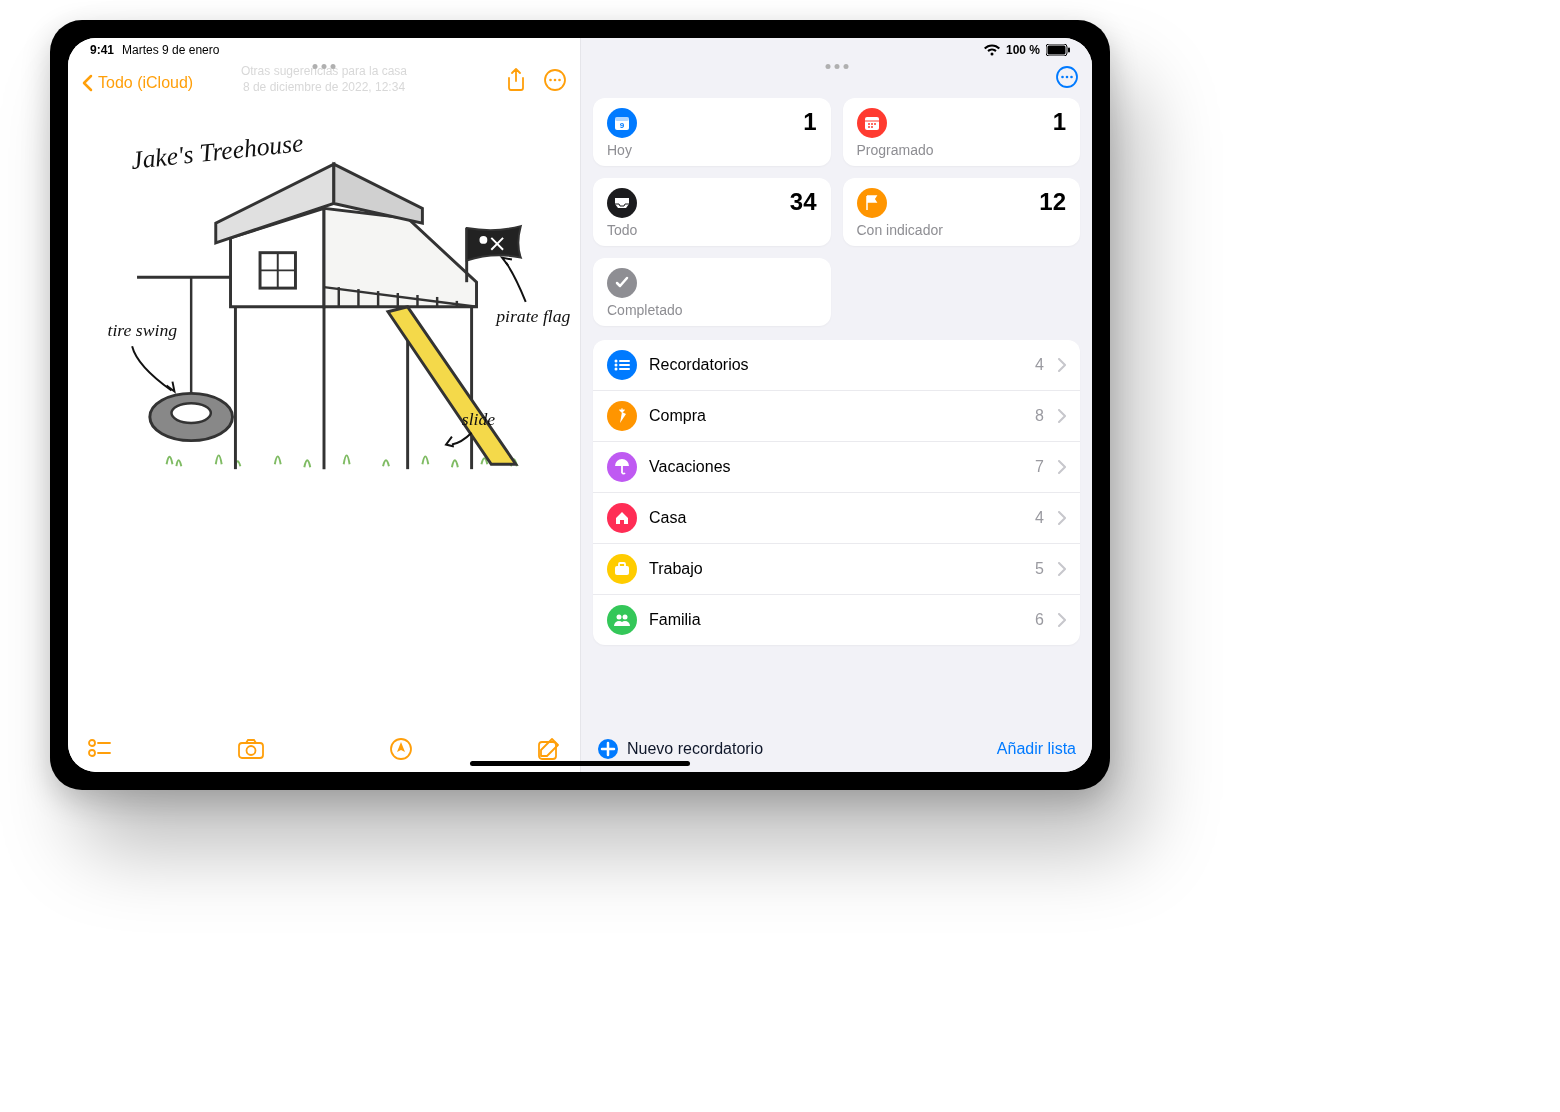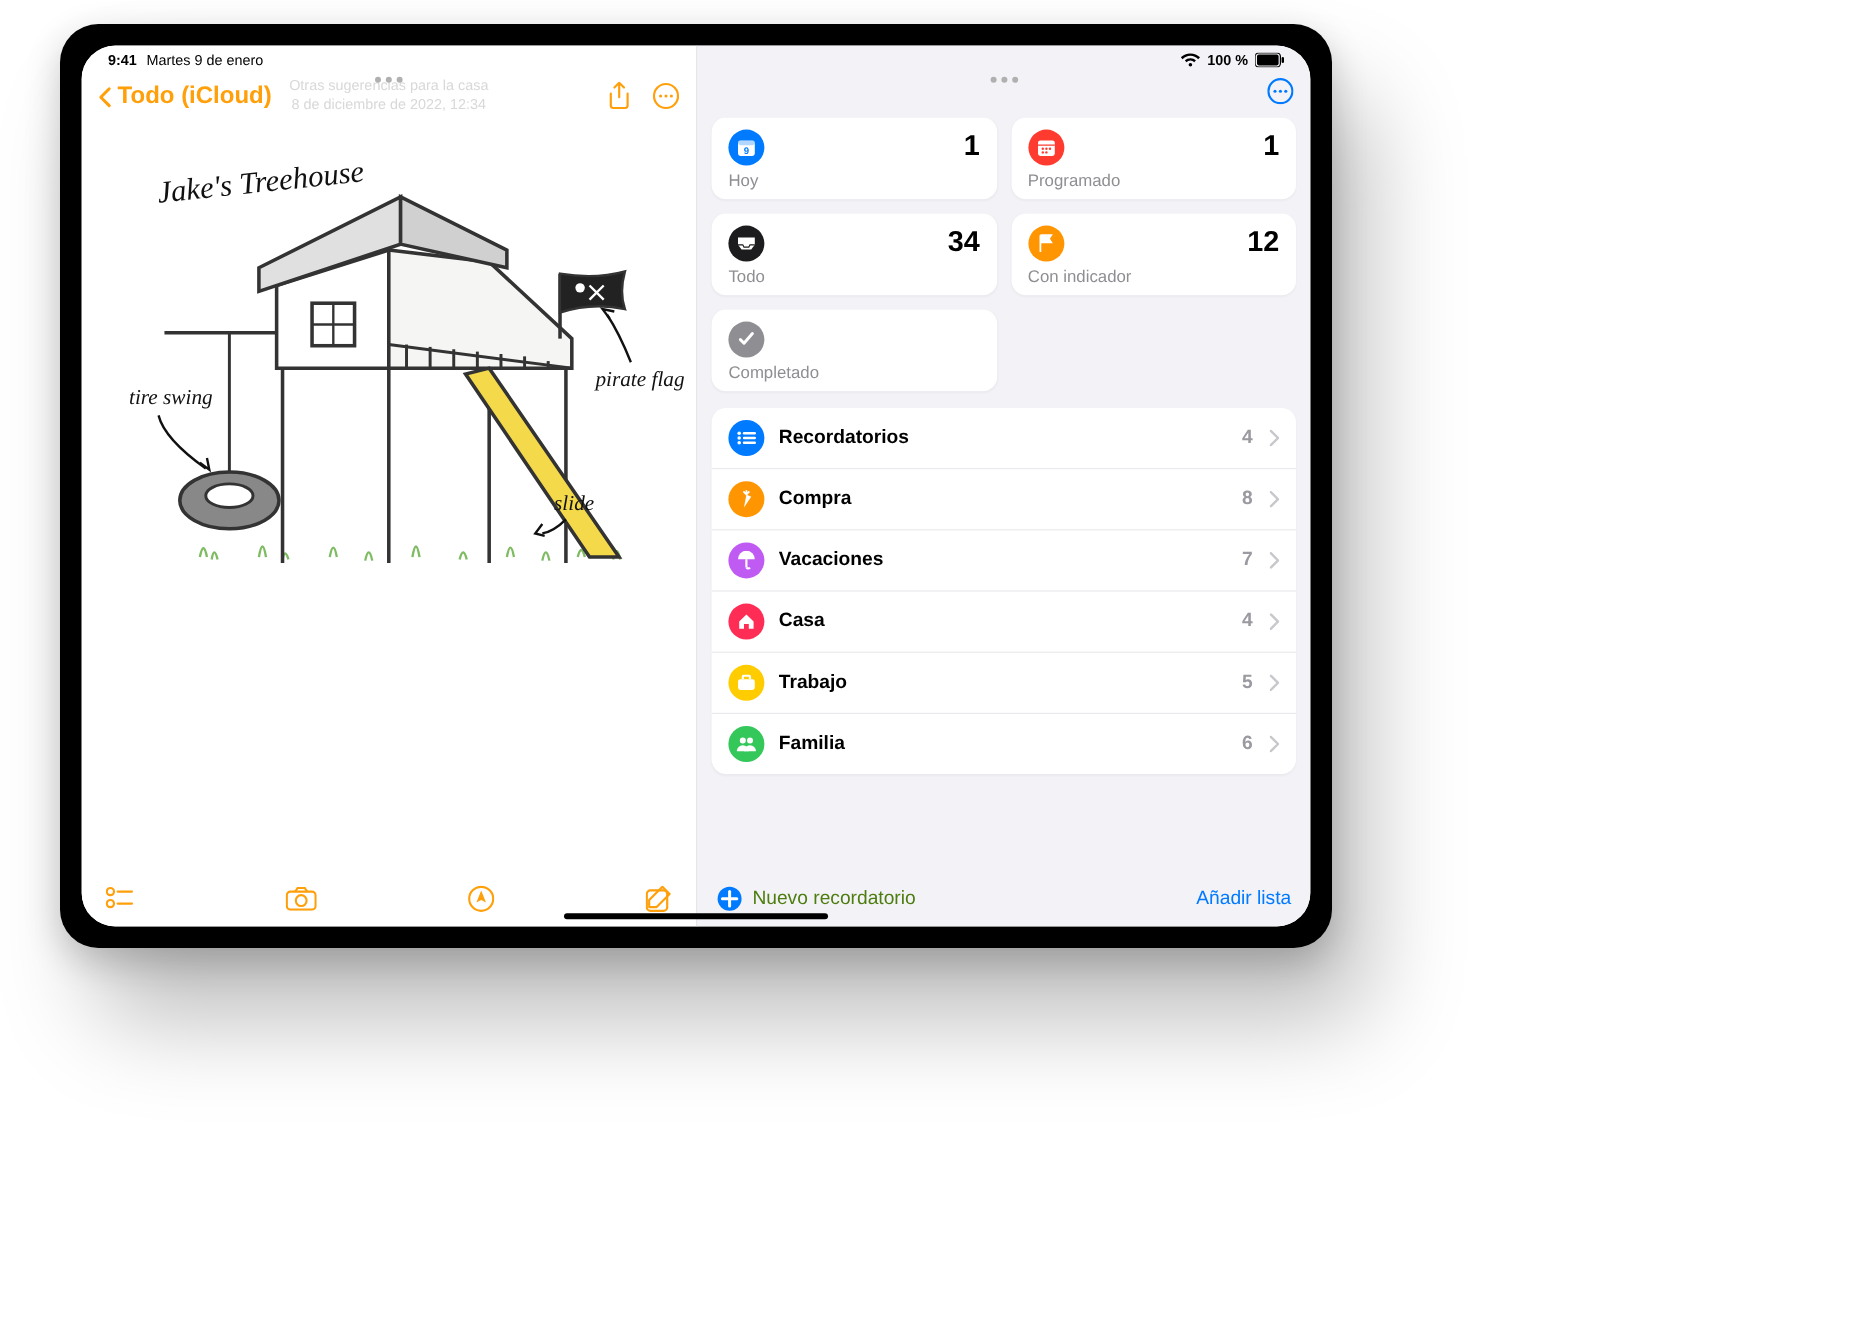--- a/index.html
+++ b/index.html
@@ -76,21 +76,21 @@
   .notes-nav {
     height: 60px;
     display: flex;
     align-items: flex-end;
     padding: 0 14px 6px 14px;
     justify-content: space-between;
     position: relative;
   }
   .notes-back {
     display:flex; align-items:center; gap:4px;
-    color:#ff9f0a; font-size:20px; font-weight:700;
+    color:#ff9f0a; font-size:16px; font-weight:400;
   }
   .notes-actions { display:flex; gap:18px; align-items:center; }
   .icon-btn { color:#ff9f0a; display:flex; align-items:center; justify-content:center; }
   .note-title-ghost {
     position:absolute; top:26px; left:0; right:0;
     text-align:center; color:#d8d8d8; font-size:12px; line-height:1.3;
     pointer-events:none;
   }
   .note-canvas {
     flex: 1;
@@ -144,21 +144,20 @@
   .smart-count { font-size:24px; font-weight:700; color:#000; }
   .smart-label { font-size:14px; color:#8e8e93; margin-top:4px; font-weight:500; }
 
   .section-title {
     font-size:19px; font-weight:700; color:#000;
     margin: 4px 4px 8px 4px;
   }
   .list-box {
     background:#fff; border-radius:12px; overflow:hidden;
     box-shadow: 0 1px 2px rgba(0,0,0,0.04);
-    font-weight: bold;
   }
   .list-row {
     display:flex; align-items:center;
     padding: 10px 14px;
     gap:12px;
     border-bottom: 1px solid #eaeaee;
   }
   .list-row:last-child { border-bottom:none; }
   .list-icon {
     width:30px; height:30px; border-radius:50%;
@@ -171,21 +170,21 @@
 
   .rem-toolbar {
     height: 46px;
     display:flex;
     justify-content: space-between;
     align-items:center;
     padding: 0 16px;
   }
   .rem-new {
     display:flex; align-items:center; gap:8px;
-    color:#4d7c0f; font-size:16px; font-weight:500;
+    color:#0f172a; font-size:16px; font-weight:500;
   }
   .rem-addlist { color:#007aff; font-size:16px; }
 
   
   .home-indicator {
     position:absolute; bottom:6px; left:50%;
     transform:translateX(-50%);
     width: 220px; height:5px; background:#000; border-radius:3px;
     z-index:60;
   }

